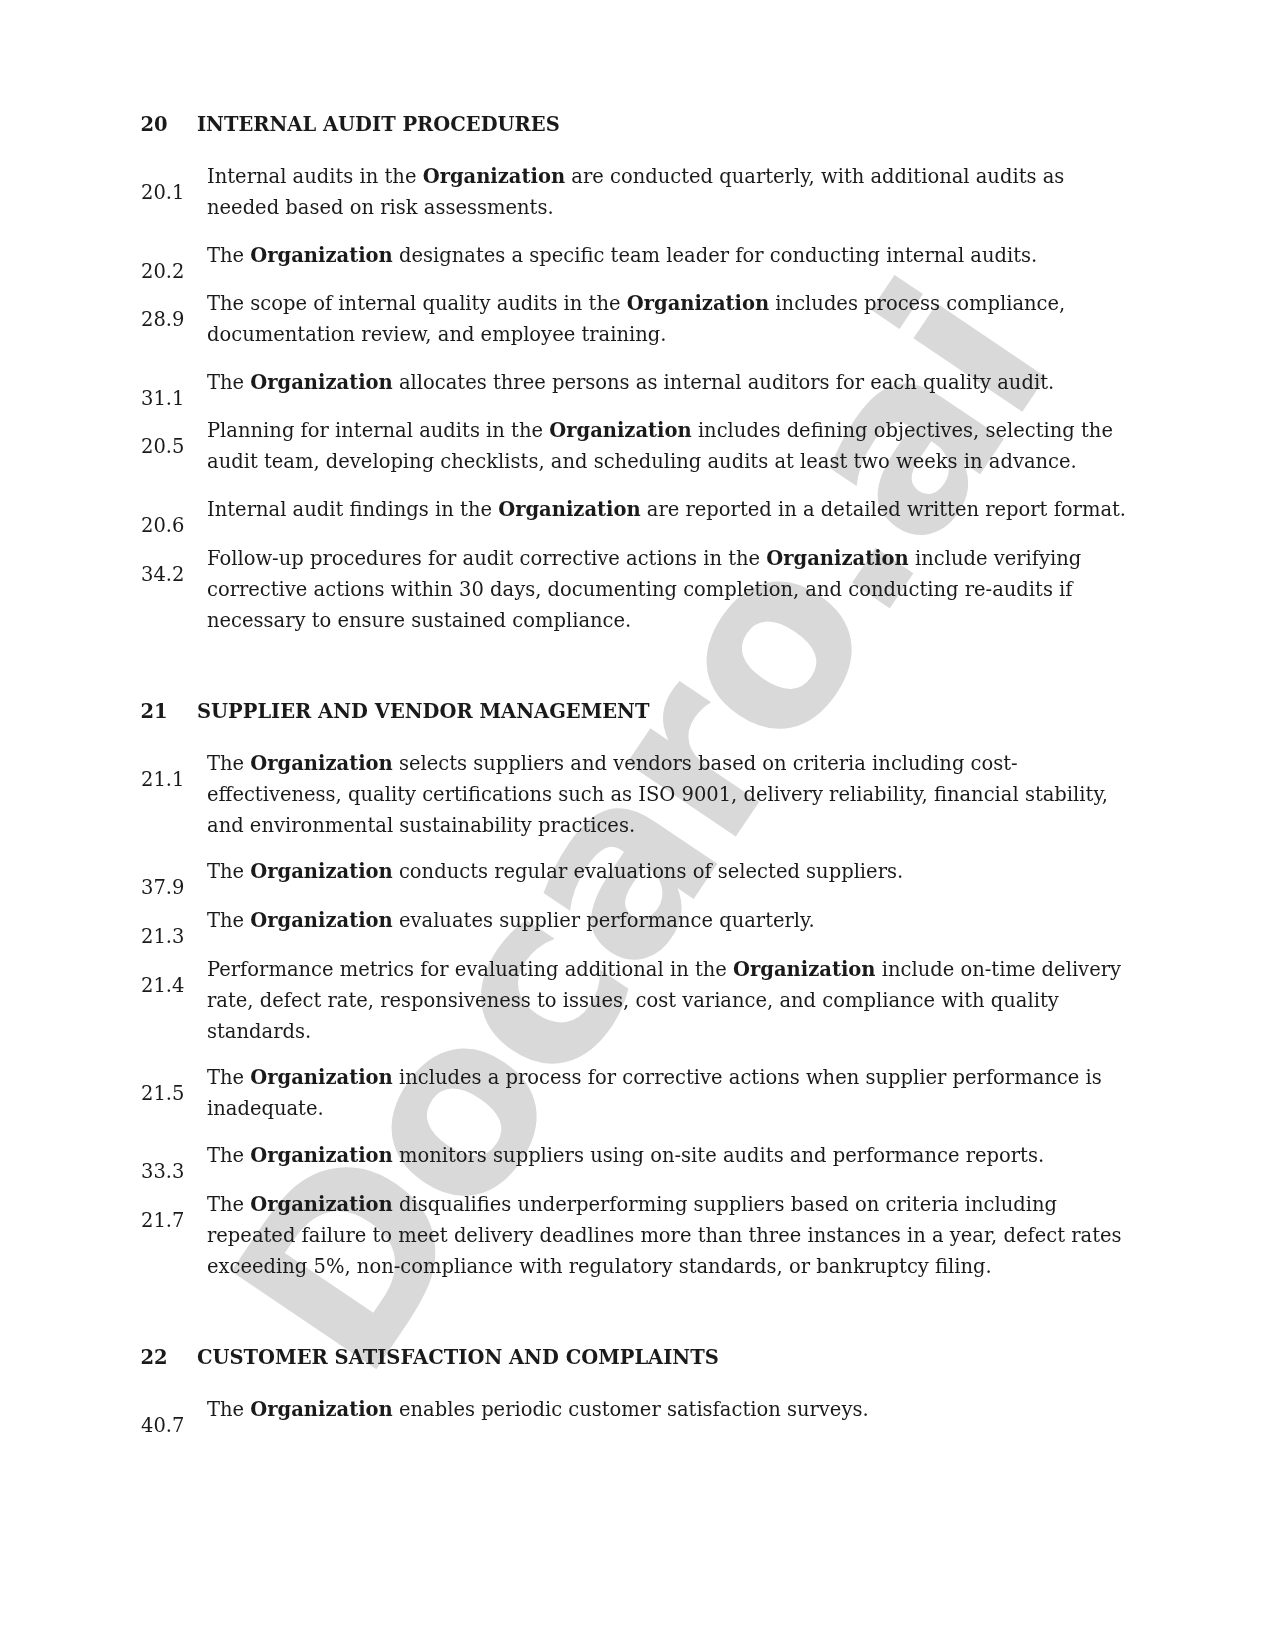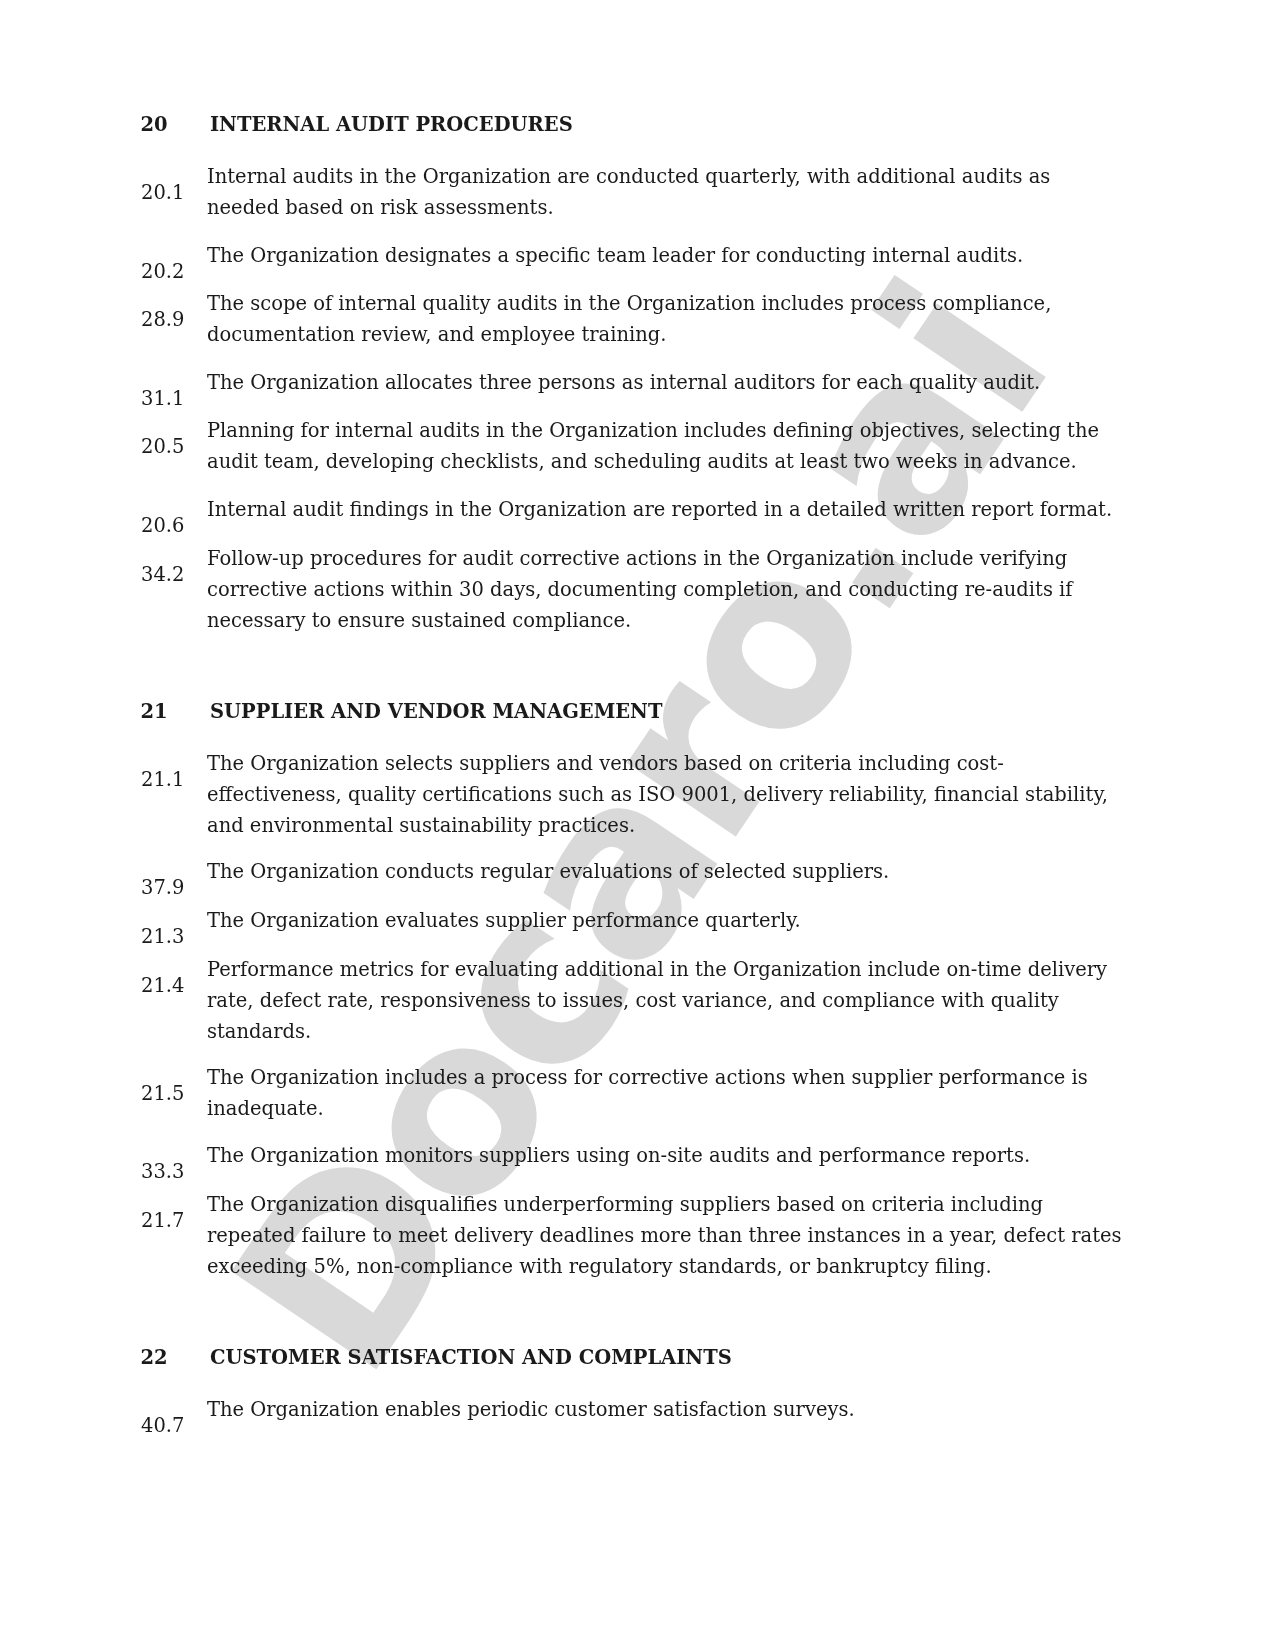--- a/index.html
+++ b/index.html
@@ -19,25 +19,25 @@
     user-select: none;
   }
   .content {
     position: absolute; left: 0; top: 0; width: 1275px; z-index: 1;
     font-family: "DejaVu Serif", serif;
     font-size: 19.5px;
     color: #1a1a1a;
   }
   .heading { position: absolute; left: 0; height: 30px; font-weight: bold; font-size: 19.5px; }
   .heading .num { position: absolute; left: 134px; width: 40px; text-align: center; }
-  .heading .title { position: absolute; left: 210px; white-space: nowrap; }
+  .heading .title { position: absolute; left: 197px; white-space: nowrap; }
   .clause { position: absolute; left: 0; width: 1275px; line-height: 31px; }
   .clause .cnum { position: absolute; left: 141px; width: 50px; margin-top: 16px; }
   .clause .ctext { position: absolute; left: 207px; width: 920px; }
-  b { font-weight: normal; }
+  b { font-weight: bold; }
 </style>
 </head>
 <body>
 
 <div class="page">
   <div class="watermark">Docaro.ai</div>
 
   <div class="content">
 
     <div class="heading" style="top:113px">

